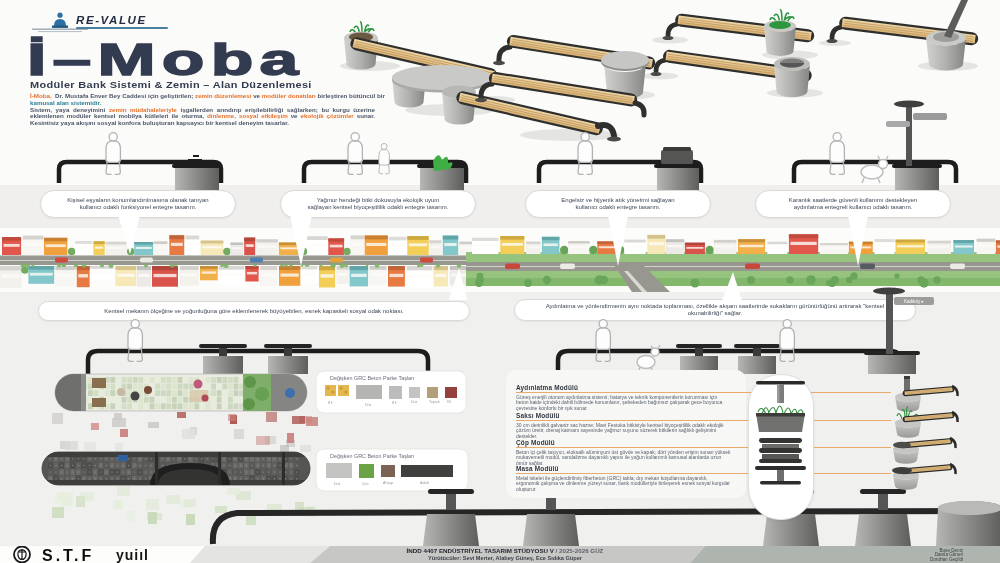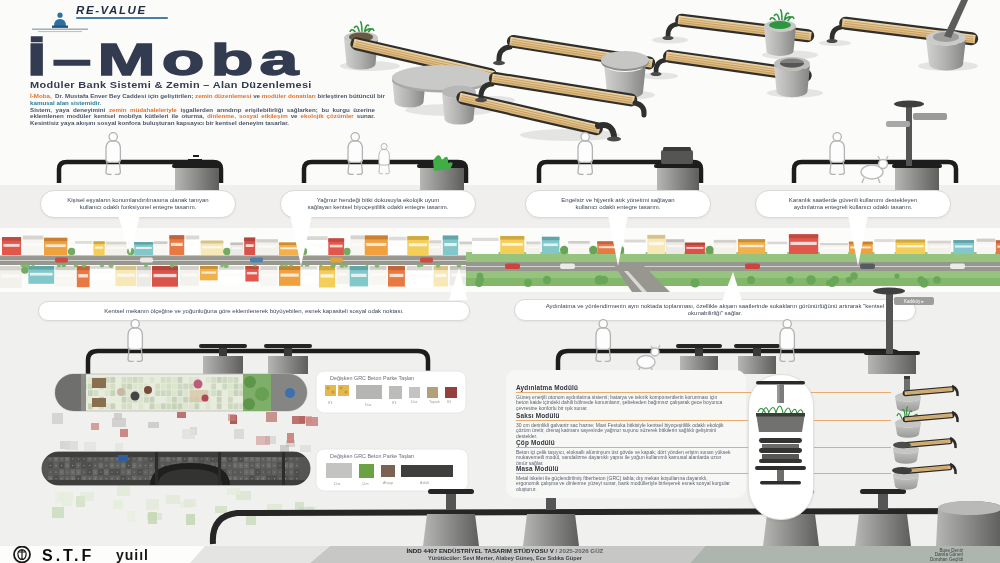--- a/index.html
+++ b/index.html
@@ -20,21 +20,21 @@
   <div class="abs" style="left:30px;top:12px;width:60px;height:22px;">
     <svg width="60" height="22" viewBox="0 0 60 22">
       <circle cx="30" cy="3.2" r="2.6" fill="#2d6ea3"></circle>
       <path d="M24 14 q0 -7 6 -7 q6 0 6 7 Z" fill="#2d6ea3"></path>
       <rect x="22" y="13.5" width="16" height="2.4" fill="#20587f"></rect>
       <rect x="2" y="16.5" width="56" height="1.4" fill="#9aa7b2"></rect>
       <rect x="8" y="19" width="44" height="1.1" fill="#b9c3cc"></rect>
     </svg>
   </div>
 
-  <div class="abs" style="left:76px;top:4px;width:130px;height:20px;">
+  <div class="abs" style="left:76px;top:14px;width:130px;height:20px;">
     <div style="font-family:'Liberation Sans',sans-serif;font-weight:bold;font-style:italic;font-size:11.5px;letter-spacing:1.6px;color:#232d42;">RE-VALUE</div>
     <div style="margin-top:1px;width:92px;height:1.8px;background:#4a7fa5;border-radius:2px;"></div>
   </div>
 
   <div class="abs" style="left:27px;top:34px;width:320px;height:50px;font-family:'Liberation Sans',sans-serif;font-weight:bold;font-size:45px;letter-spacing:4px;color:#333b50;-webkit-text-stroke:1.5px #333b50;transform:scaleX(1.55);transform-origin:0 0;">İ–Moba</div>
 
   <div class="abs" style="left:30px;top:79px;width:340px;font-family:'Liberation Sans',sans-serif;font-weight:bold;font-size:9.5px;letter-spacing:0.3px;color:#333b50;transform:scaleX(1.15);transform-origin:0 0;">Modüler Bank Sistemi &amp; Zemin – Alan Düzenlemesi</div>
 
   <div class="abs" style="left:30px;top:93px;width:380px;font-size:6.2px;line-height:6.6px;color:#4c5568;font-weight:bold;">
     <span style="color:#e8702a;">İ-Moba,</span>&nbsp; Dr. Mustafa Enver Bey Caddesi için geliştirilen; <span style="color:#e8702a;">zemin düzenlemesi</span> ve <span style="color:#e8702a;">modüler donatıları</span> birleştiren bütüncül bir <span style="color:#2a7f95;">kamusal alan sistemidir.</span>

